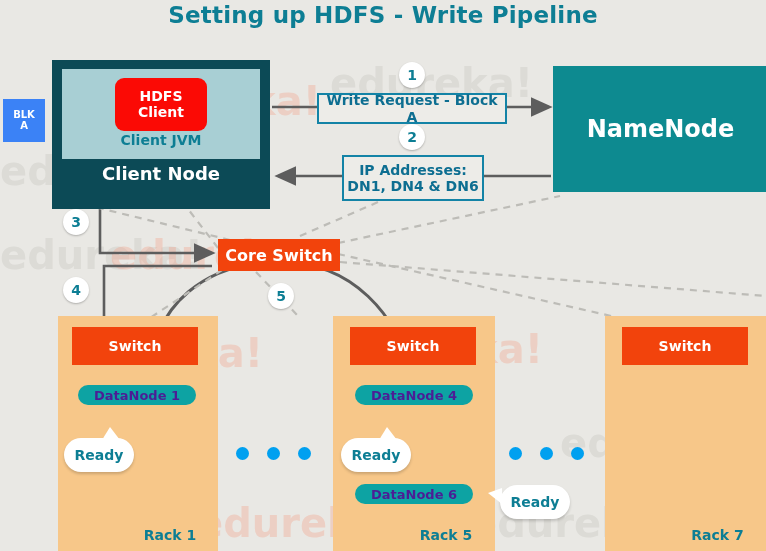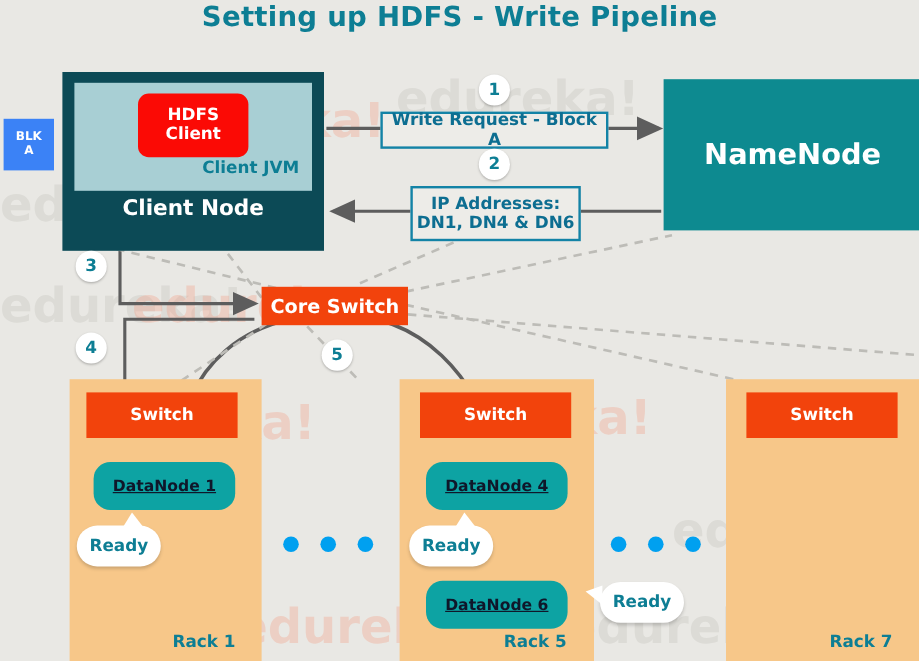--- a/index.html
+++ b/index.html
@@ -48,21 +48,21 @@
     background:#A8CFD4;
   }
   .hdfsclient{
     position:absolute;left:53px;top:9px;width:92px;height:53px;
     background:#FB0A05;border-radius:9px;color:#fff;
     font-size:14px;font-weight:700;line-height:1.12;
     display:flex;flex-direction:column;align-items:center;justify-content:center;
   }
   .jvmlabel{
     position:absolute;left:0;top:63px;width:198px;text-align:center;
-    color:#0D7E94;font-size:14px;font-weight:700;padding-left:48px;
+    color:#0D7E94;font-size:14px;font-weight:700;
   }
   .cnlabel{
     position:absolute;left:0;top:103px;width:218px;text-align:center;
     color:#fff;font-size:18px;font-weight:700;
   }
 
   
   .namenode{
     position:absolute;left:553px;top:66px;width:215px;height:126px;
     background:#0D8A90;color:#fff;
@@ -107,23 +107,23 @@
   .switch{
     position:absolute;background:#F2430C;color:#fff;
     font-size:14px;font-weight:700;
     display:flex;align-items:center;justify-content:center;
   }
   #sw1{left:72px;top:327px;width:126px;height:38px;}
   #sw5{left:350px;top:327px;width:126px;height:38px;}
   #sw7{left:622px;top:327px;width:126px;height:38px;}
 
   .datanode{
-    position:absolute;height:40px;border-radius:14px;background:#0DA3A3;
-    color:#0f172a;font-size:13px;font-weight:700;
-    display:flex;align-items:center;justify-content:center;text-decoration:underline;
+    position:absolute;height:20px;border-radius:14px;background:#0DA3A3;
+    color:#4c1d95;font-size:13px;font-weight:700;
+    display:flex;align-items:center;justify-content:center;
   }
   #dn1{left:78px;top:385px;width:118px;}
   #dn4{left:355px;top:385px;width:118px;}
   #dn6{left:355px;top:484px;width:118px;}
 
   
   .bubble{
     position:absolute;height:34px;background:#fff;border-radius:17px;
     color:#0D7E94;font-size:14px;font-weight:700;
     display:flex;align-items:center;justify-content:center;

